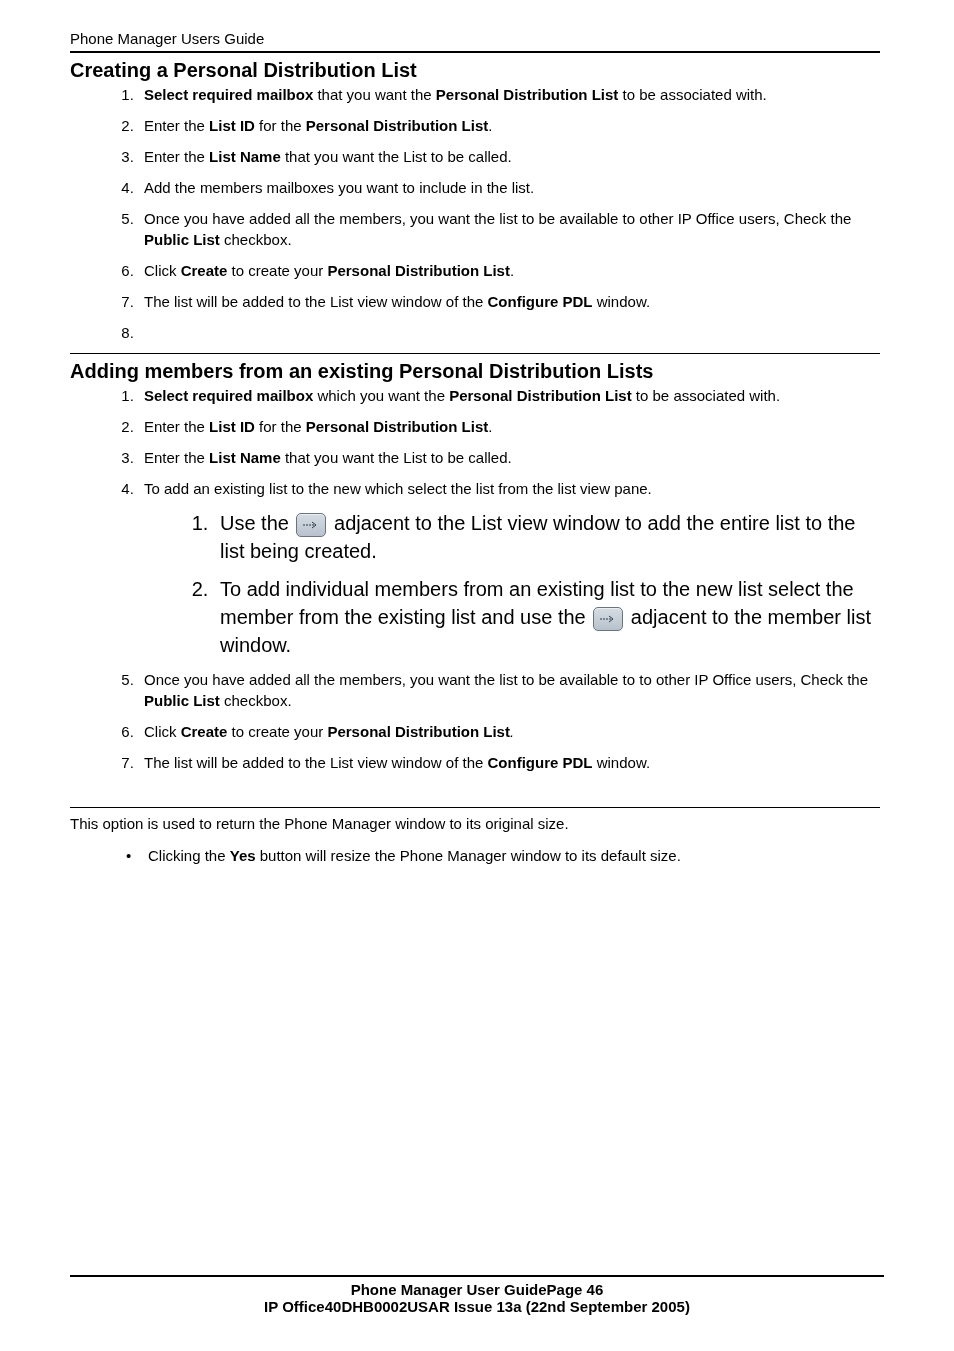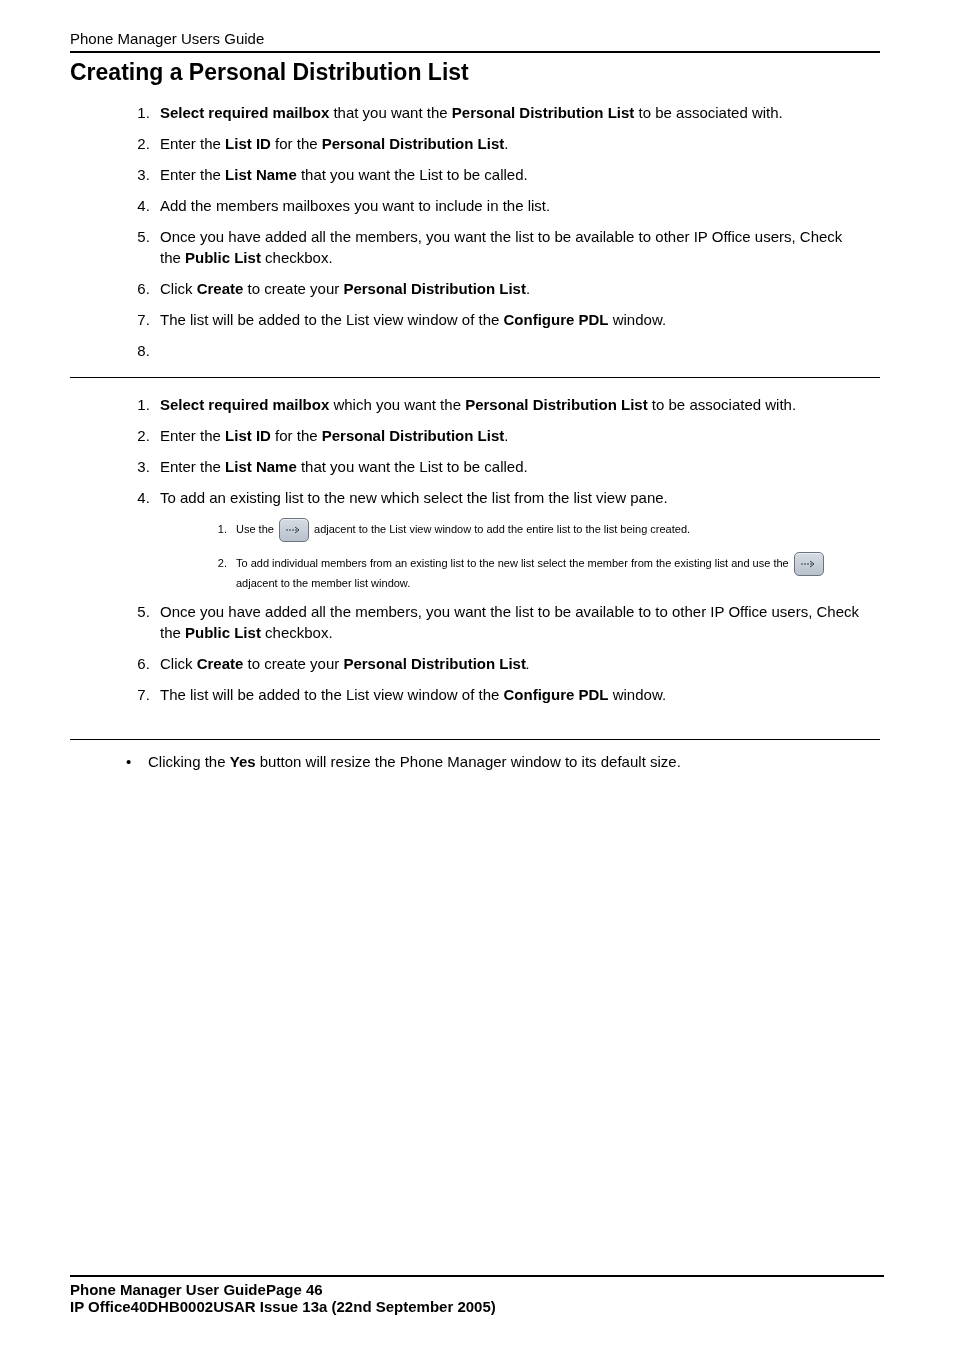--- a/index.html
+++ b/index.html
@@ -19,46 +19,46 @@
     .header-title {
       font-size: 15px;
       margin-bottom: 4px;
     }
     .header-rule {
       border: none;
       border-top: 2px solid #000;
       margin: 0 0 6px 0;
     }
     .section-title {
-      font-size: 23px;
+      font-size: 20px;
       font-weight: bold;
       margin: 0 0 2px 0;
     }
     .section-divider {
       border: none;
       border-top: 1.5px solid #000;
       margin: 22px 0 6px 0;
     }
     .body-text {
       font-size: 15px;
       margin: 2px 0 6px 0;
       line-height: 1.35;
     }
     ol.main-list {
       font-size: 15px;
-      margin: 16px;
+      margin: 0;
       padding-left: 68px;
       line-height: 1.4;
     }
     ol.main-list > li {
       margin-bottom: 10px;
       padding-left: 6px;
     }
     ol.sub-list {
-      font-size: 11px;
+      font-size: 20px;
       margin: 10px 0 0 0;
       padding-left: 70px;
     }
     ol.sub-list > li {
       margin-bottom: 10px;
       padding-left: 6px;
     }
     ul.bullet-list {
       font-size: 15px;
       margin: 13px 0 0 0;
@@ -104,21 +104,21 @@
       left: 70px;
       right: 70px;
     }
     .footer-rule {
       border: none;
       border-top: 2px solid #000;
       margin: 0 0 4px 0;
     }
     .footer-line {
       display: flex;
-      justify-content: flex-start;
+      justify-content: center;
       font-size: 15px;
       font-weight: bold;
     }
   </style>
 </head>
 <body>
 
 <div class="page">
   <div class="header-title">Phone Manager Users Guide</div>
   <hr class="header-rule">
@@ -146,20 +146,21 @@
     <li>
       <span>The list will be added to the List view window of the </span><span class="bold">Configure PDL</span><span> window.</span>
     </li>
     <li>
       <span></span>
     </li>
   </ol>
 
   <hr class="section-divider" style="margin-top:4px;">
 
+  <div class="section-title">Adding members from an existing Personal Distribution Lists</div>
   <ol class="main-list">
     <li>
       <span class="bold">Select required mailbox</span><span> which you want the </span><span class="bold">Personal Distribution List</span><span> to be associated with.</span>
     </li>
     <li>
       <span>Enter the </span><span class="bold">List ID</span><span> for the </span><span class="bold">Personal Distribution List</span><span>.</span>
     </li>
     <li>
       <span>Enter the </span><span class="bold">List Name</span><span> that you want the List to be called.</span>
     </li>
@@ -186,20 +187,21 @@
     <li>
       <span>Click </span><span class="bold">Create</span><span> to create your </span><span class="bold">Personal Distribution List</span><span style="font-style:italic">.</span>
     </li>
     <li>
       <span>The list will be added to the List view window of the </span><span class="bold">Configure PDL</span><span> window.</span>
     </li>
   </ol>
 
   <hr class="section-divider" style="margin-top:34px;">
 
+  <div class="body-text">This option is used to return the Phone Manager window to its original size.</div>
   <ul class="bullet-list">
     <li>
       <span>Clicking the </span><span class="bold">Yes</span><span> button will resize the Phone Manager window to its default size.</span>
     </li>
   </ul>
 </div>
 
 <div class="footer">
   <hr class="footer-rule">
   <div class="footer-line">

